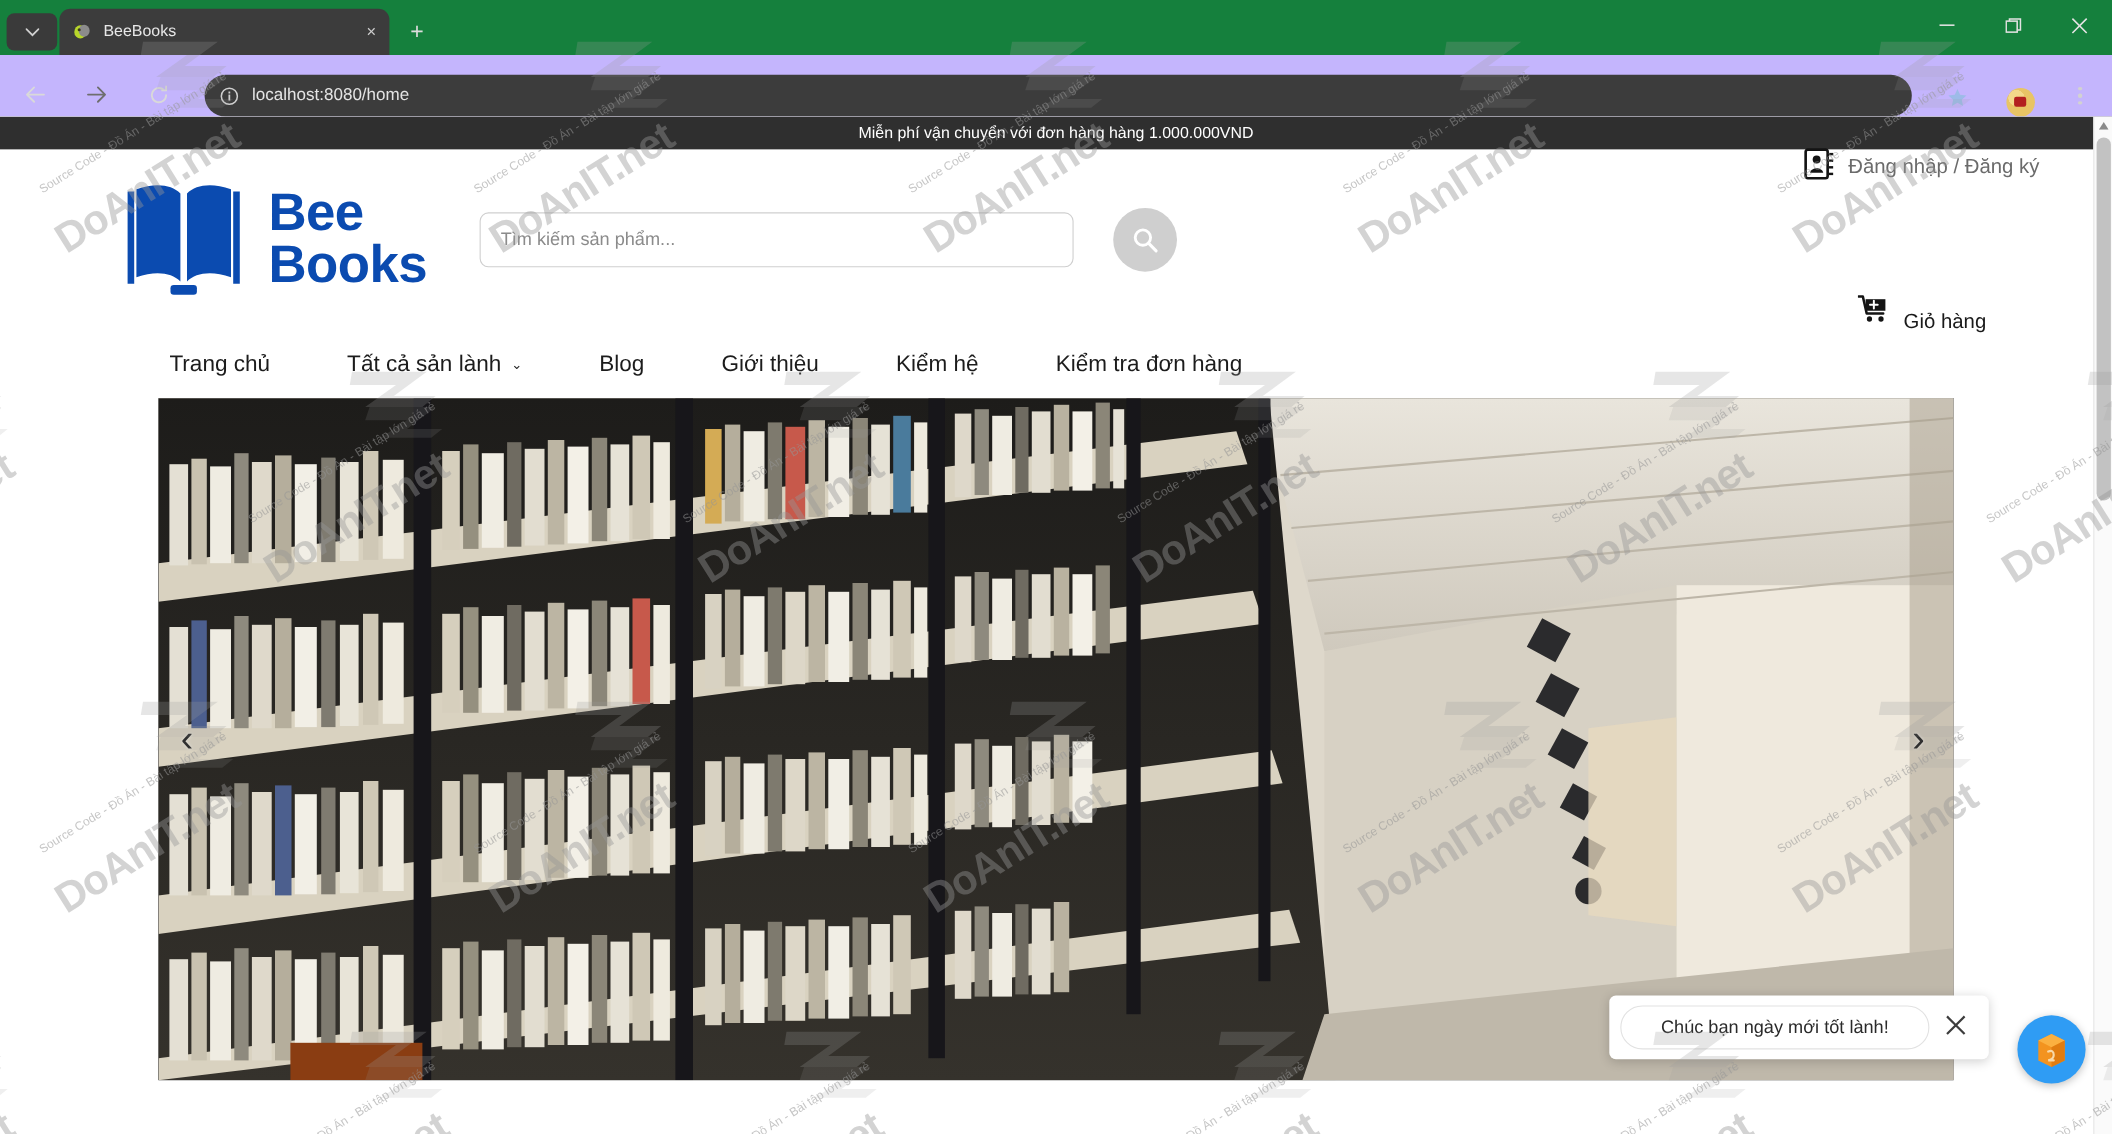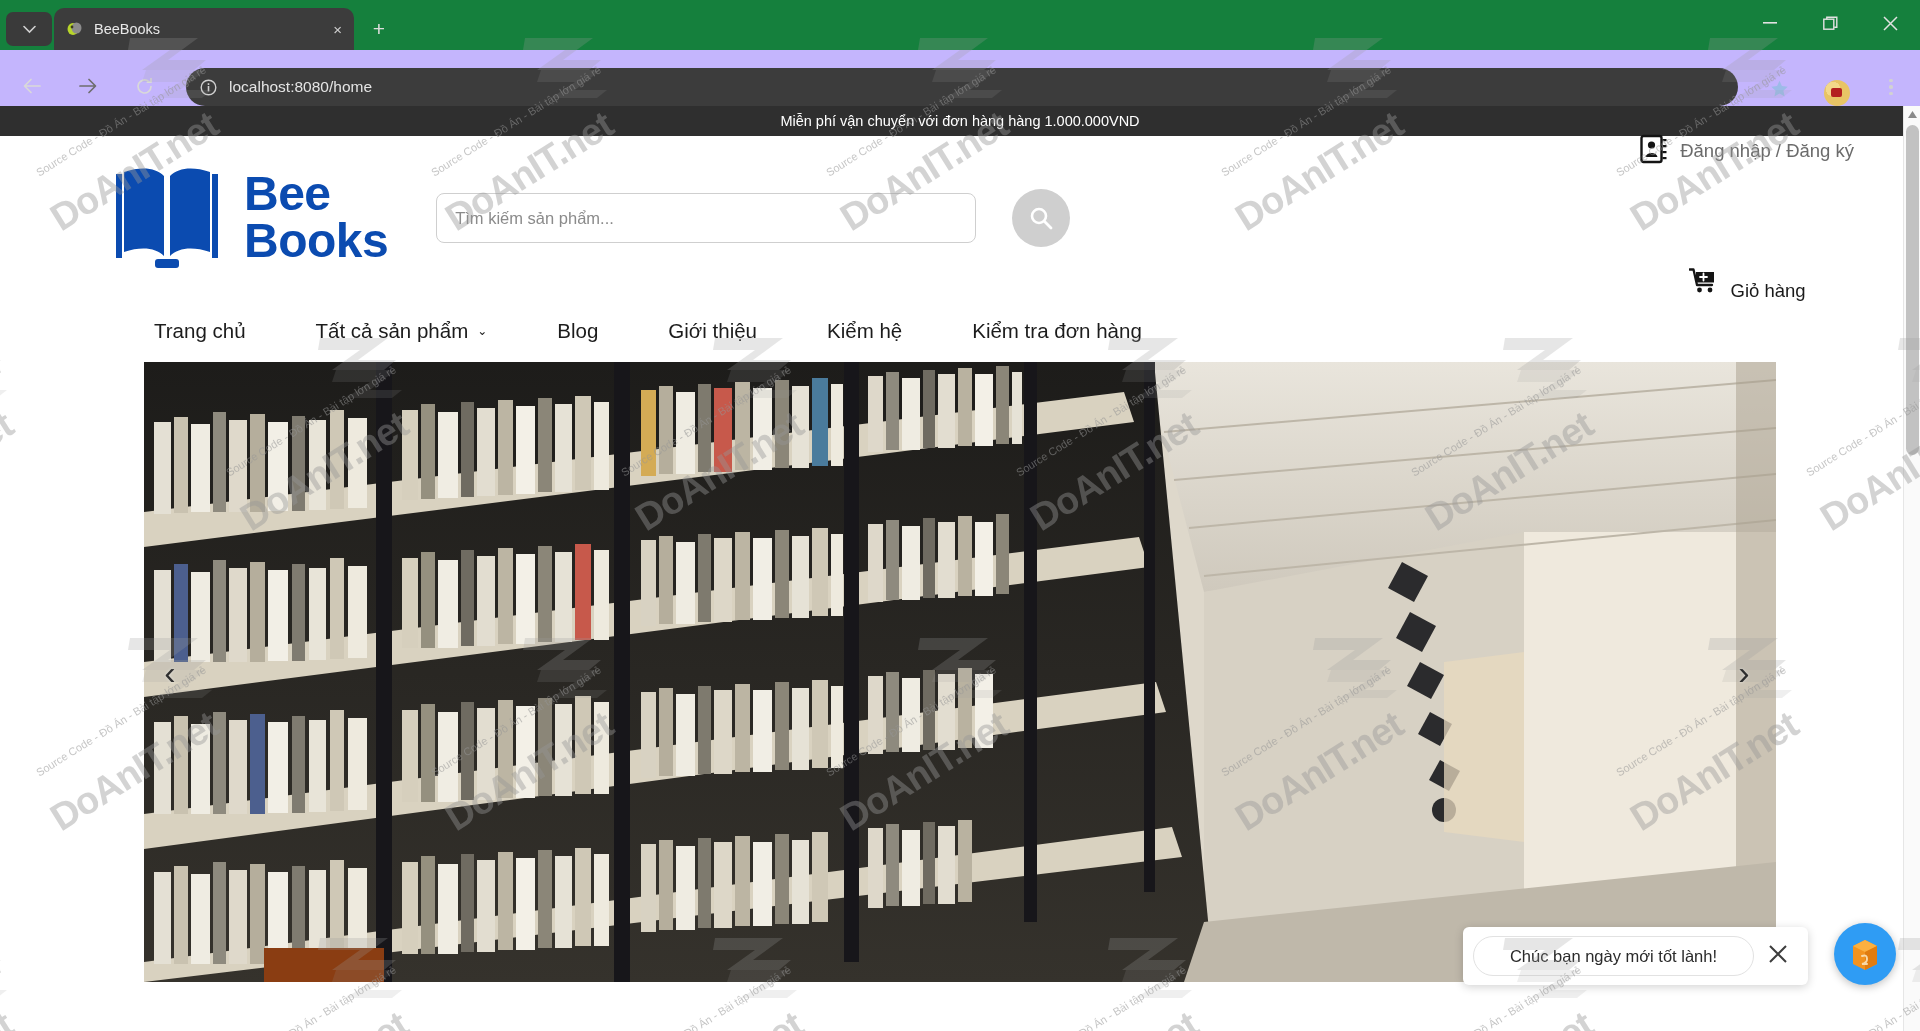--- a/index.html
+++ b/index.html
@@ -137,21 +137,21 @@
   .carousel-arrow {
     position:absolute; top:50%; transform:translateY(-50%);
     font-size:34px; color:#1b1b1b; width:40px; text-align:center;
     text-shadow:0 0 3px rgba(255,255,255,.7);
   }
   .carousel-arrow.left { left:6px; }
   .carousel-arrow.right { right:12px; }
 
   
   .chat-toast {
-    position:absolute; right:112px; bottom:46px; width:345px; height:58px;
+    position:absolute; right:112px; bottom:68px; width:345px; height:58px;
     background:#fff; border-radius:6px; box-shadow:0 2px 10px rgba(0,0,0,.18);
     display:flex; align-items:center; padding:0 16px 0 10px; gap:10px;
   }
   .toast-bubble {
     flex:1; height:40px; border:1px solid #e2e2e2; border-radius:20px;
     display:flex; align-items:center; justify-content:center; font-size:16.5px; color:#2a2a2a;
   }
   .toast-close { font-size:22px; color:#3d3d3d; line-height:1; padding:0 4px; }
   .chat-fab {
     position:absolute; right:24px; bottom:46px; width:62px; height:62px; border-radius:50%;
@@ -317,21 +317,21 @@
           <span class="lbl">Giỏ hàng</span>
         </div>
       </div>
     </div>
 
     <div class="main-nav">
       <div class="nav-item">
         <span>Trang chủ</span>
       </div>
       <div class="nav-item">
-        <span>Tất cả sản phẩm</span>
+        <span>Tất cả sản lành</span>
         <span class="caret">⌄</span>
       </div>
       <div class="nav-item">
         <span>Blog</span>
       </div>
       <div class="nav-item">
         <span>Giới thiệu</span>
       </div>
       <div class="nav-item">
         <span>Kiểm hệ</span>

